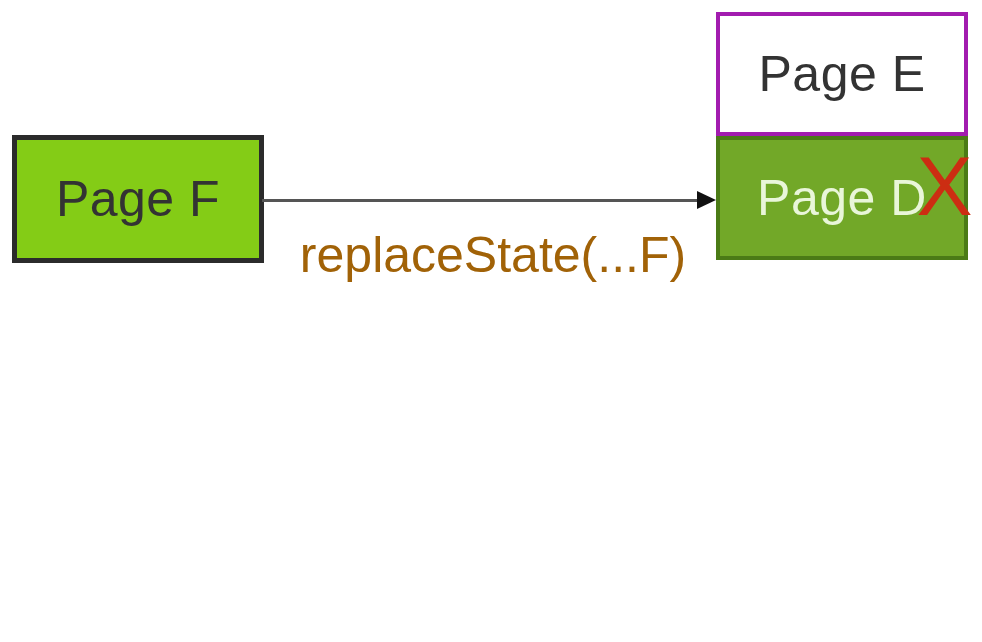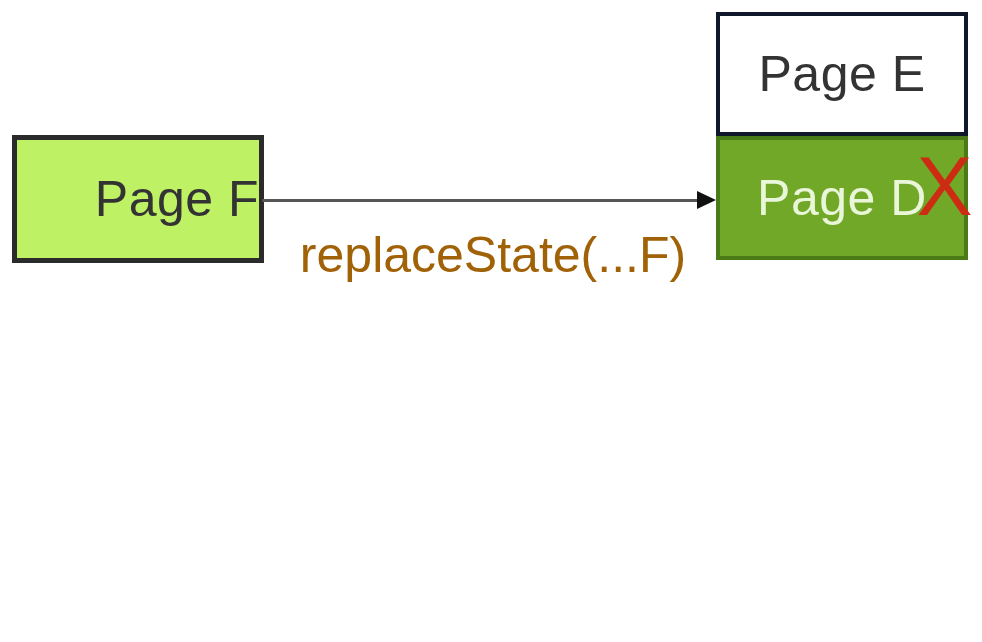--- a/index.html
+++ b/index.html
@@ -17,24 +17,24 @@
   }
   
   .page-box {
     position: absolute;
     left: 12px;
     top: 135px;
     width: 252px;
     height: 128px;
     box-sizing: border-box;
     border: 5px solid #2b2b2b;
-    background: #bef264;
+    background: #84cc16;
     display: flex;
     align-items: center;
-    justify-content: flex-end;
+    justify-content: center;
     font-size: 50px;
     color: #333333;
     letter-spacing: 0.5px;
   }
   
   .arrow-line {
     position: absolute;
     left: 262px;
     top: 199px;
     width: 438px;
@@ -65,21 +65,21 @@
   .stack {
     position: absolute;
     left: 716px;
     top: 12px;
     width: 252px;
   }
   .stack-cell {
     box-sizing: border-box;
     width: 100%;
     height: 124px;
-    border: 4px solid #0f172a;
+    border: 4px solid #a21caf;
     background: #ffffff;
     display: flex;
     align-items: center;
     justify-content: center;
     font-size: 50px;
     color: #333333;
     letter-spacing: 0.5px;
     position: relative;
   }
   .stack-cell.highlight {

